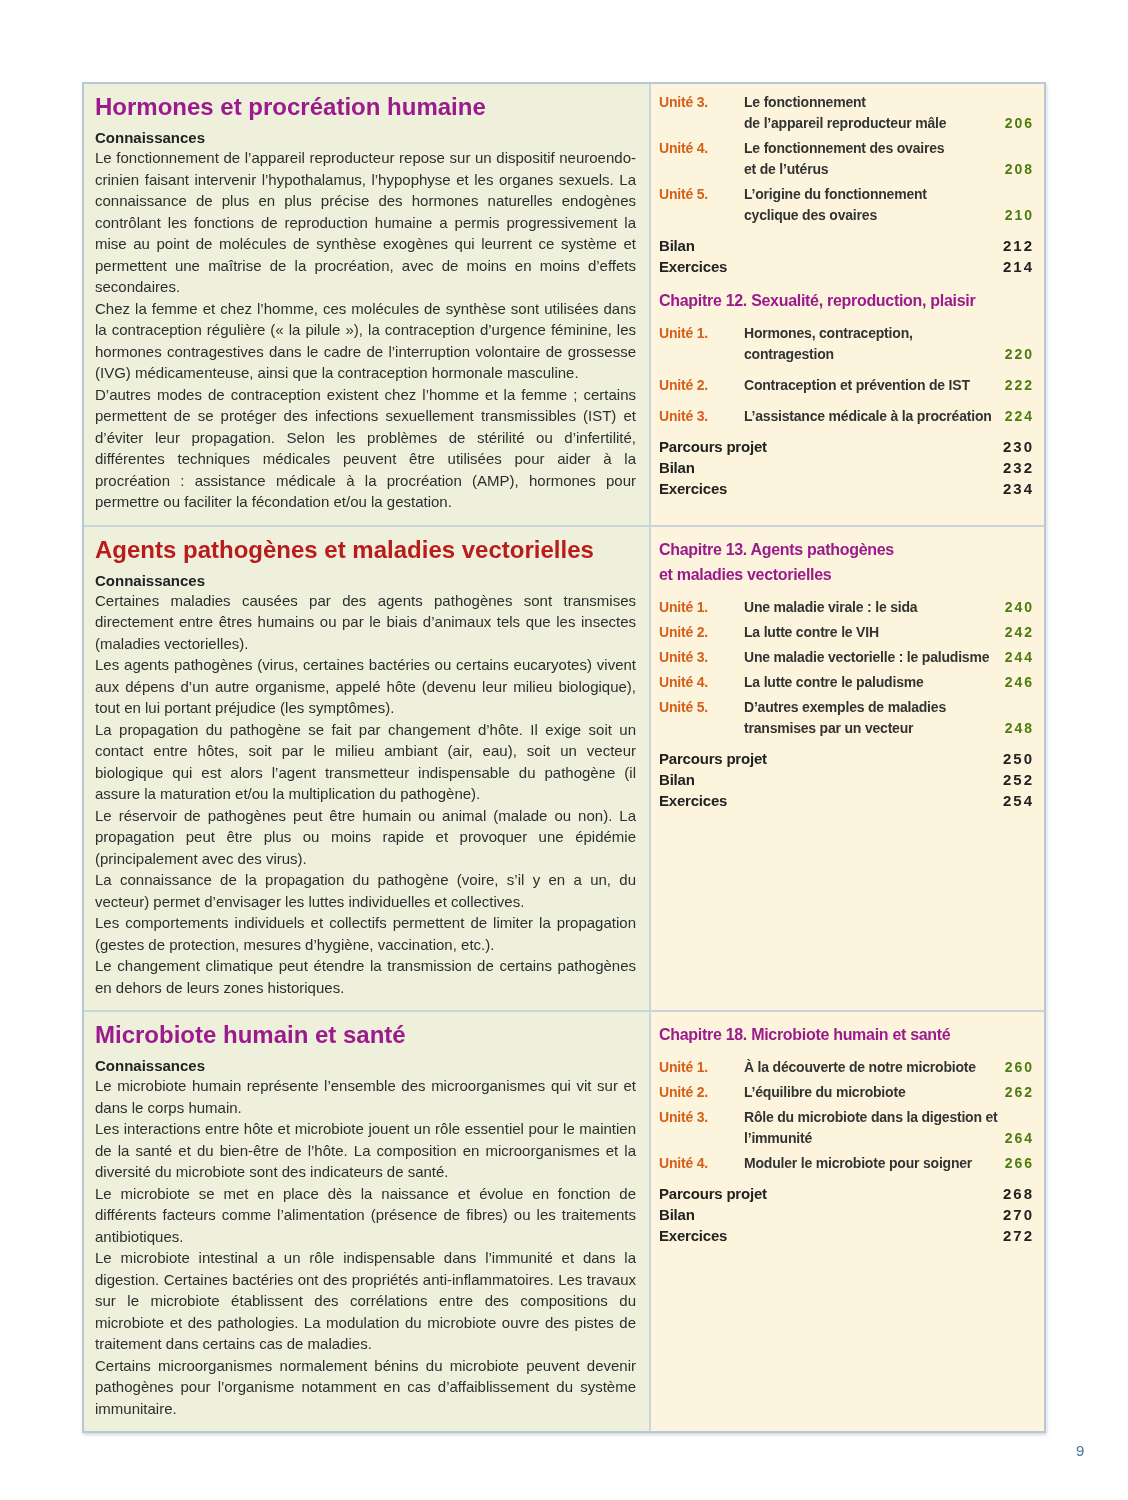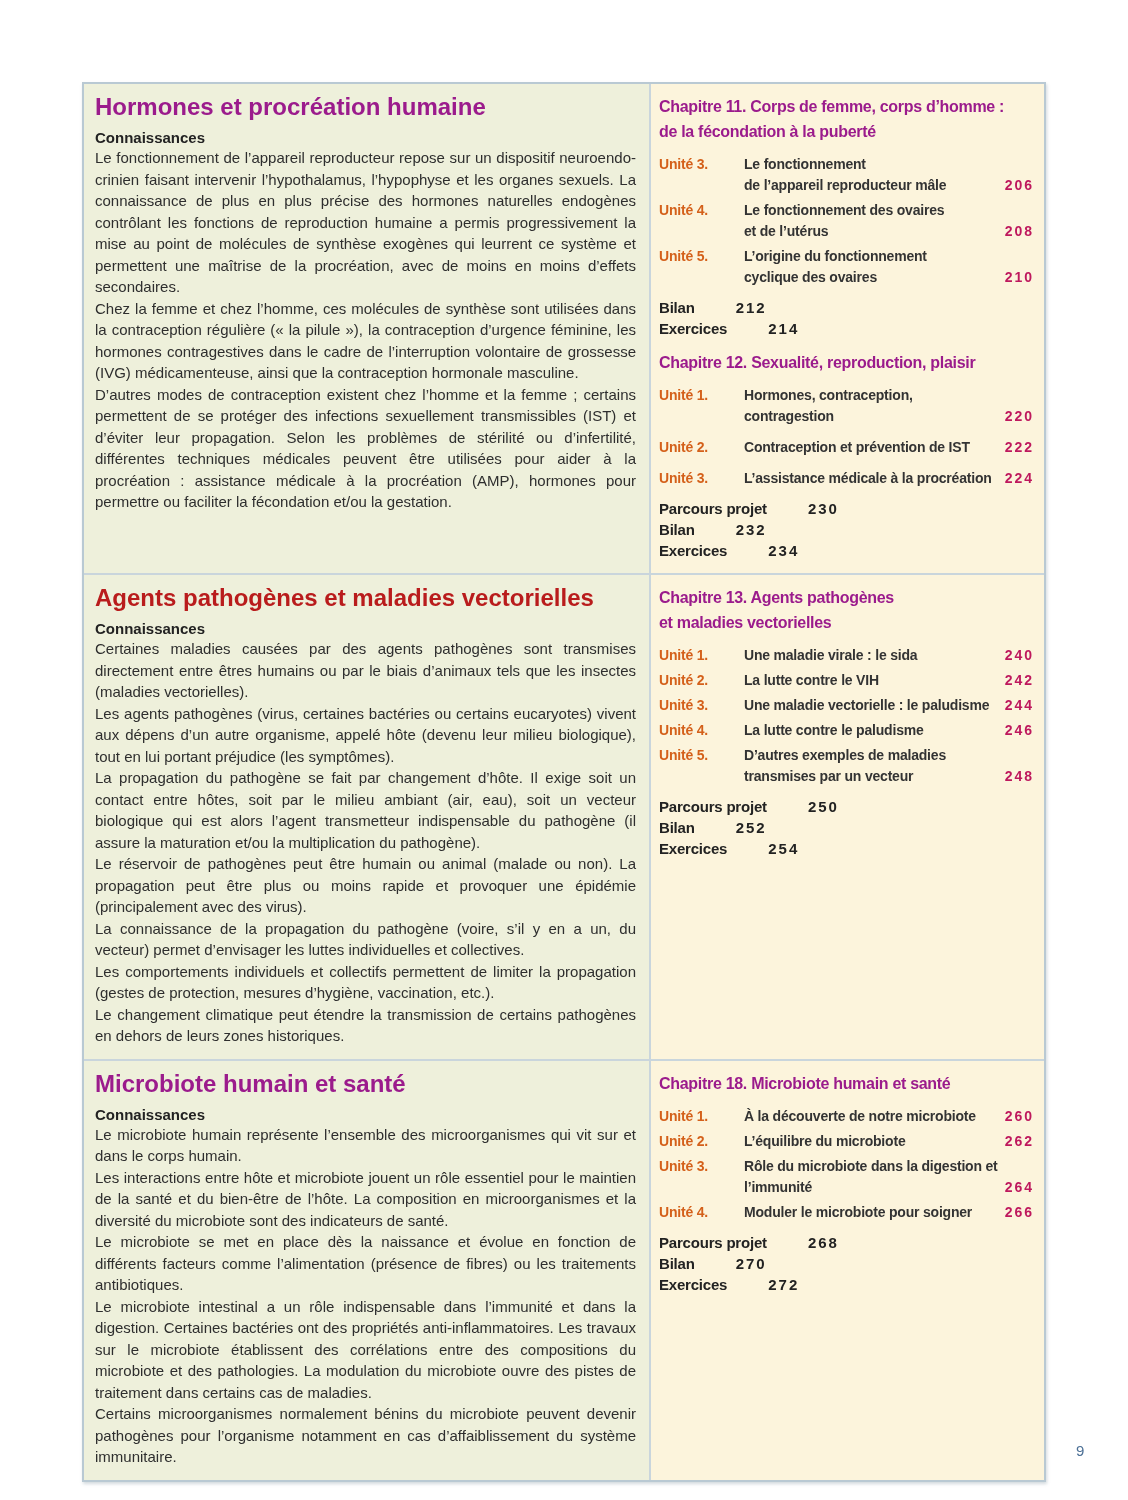--- a/index.html
+++ b/index.html
@@ -39,51 +39,48 @@
   }
   .chapter + .chapter{margin-top:13px;}
   .unit{
     display:grid;grid-template-columns:61px 1fr auto;
     margin-bottom:4px;font-size:14px;line-height:21px;letter-spacing:-0.2px;
   }
   .chapter--spaced .unit{margin-bottom:10px;}
   .unit-label{color:#d4601a;font-weight:bold;align-self:start;}
   .unit-text{font-weight:bold;color:#333;white-space:pre-line;align-self:start;margin-left:24px;}
   .unit-page{
-    font-weight:bold;color:#be185d;align-self:end;letter-spacing:2px;
+    font-weight:bold;color:#4d7c0f;align-self:end;letter-spacing:2px;
     padding-left:6px;
   }
   .extras{margin-top:11px;}
   .extra{
-    display:flex;justify-content:flex-start;align-items:baseline;
+    display:flex;justify-content:space-between;align-items:baseline;
     margin-bottom:4px;font-size:15px;font-weight:bold;color:#222;
     letter-spacing:-0.2px;
-    gap:41px;
   }
   .extra-page{letter-spacing:2px;}
   .page-number{
     position:absolute;left:1076px;top:1442px;font-size:15px;color:#4c7096;
   }
 </style>
 </head>
 <body>
 
 <main class="toc">
     <section class="row row-1">
       <div class="row-left">
         <h2 class="block-title" style="color: rgb(155, 27, 140);">Hormones et procréation humaine</h2>
         <h3 class="k-heading">Connaissances</h3>
         <p class="k-para">Le fonctionnement de l’appareil reproducteur repose sur un dispositif neuroendo­crinien faisant intervenir l’hypothalamus, l’hypophyse et les organes sexuels. La connaissance de plus en plus précise des hormones naturelles endogènes contrôlant les fonctions de reproduction humaine a permis progressivement la mise au point de molécules de synthèse exogènes qui leurrent ce système et permettent une maîtrise de la procréation, avec de moins en moins d’effets secondaires.</p>
         <p class="k-para">Chez la femme et chez l’homme, ces molécules de synthèse sont utilisées dans la contraception régulière (« la pilule »), la contraception d’urgence féminine, les hormones contragestives dans le cadre de l’interruption volontaire de grossesse (IVG) médicamenteuse, ainsi que la contraception hormonale masculine.</p>
         <p class="k-para">D’autres modes de contraception existent chez l’homme et la femme ; certains permettent de se protéger des infections sexuellement transmissibles (IST) et d’éviter leur propagation. Selon les problèmes de stérilité ou d’infertilité, différentes techniques médicales peuvent être utilisées pour aider à la procréation : assistance médicale à la procréa­tion (AMP), hormones pour permettre ou faciliter la fécondation et/ou la gestation.</p>
       </div>
       <div class="row-right">
         <div class="chapter">
-          <h2 class="chapter-title" style="color: rgb(155, 27, 140);">Chapitre 11. Corps de femme, corps d’homme :
-de la fécondation à la puberté</h2>
           <div class="units">
             <div class="unit">
               <span class="unit-label" style="color: rgb(212, 96, 26);">Unité 3.</span>
               <span class="unit-text">Le fonctionnement
 de l’appareil reproducteur mâle</span>
               <span class="unit-page">206</span>
             </div>
             <div class="unit">
               <span class="unit-label" style="color: rgb(212, 96, 26);">Unité 4.</span>
               <span class="unit-text">Le fonctionnement des ovaires

